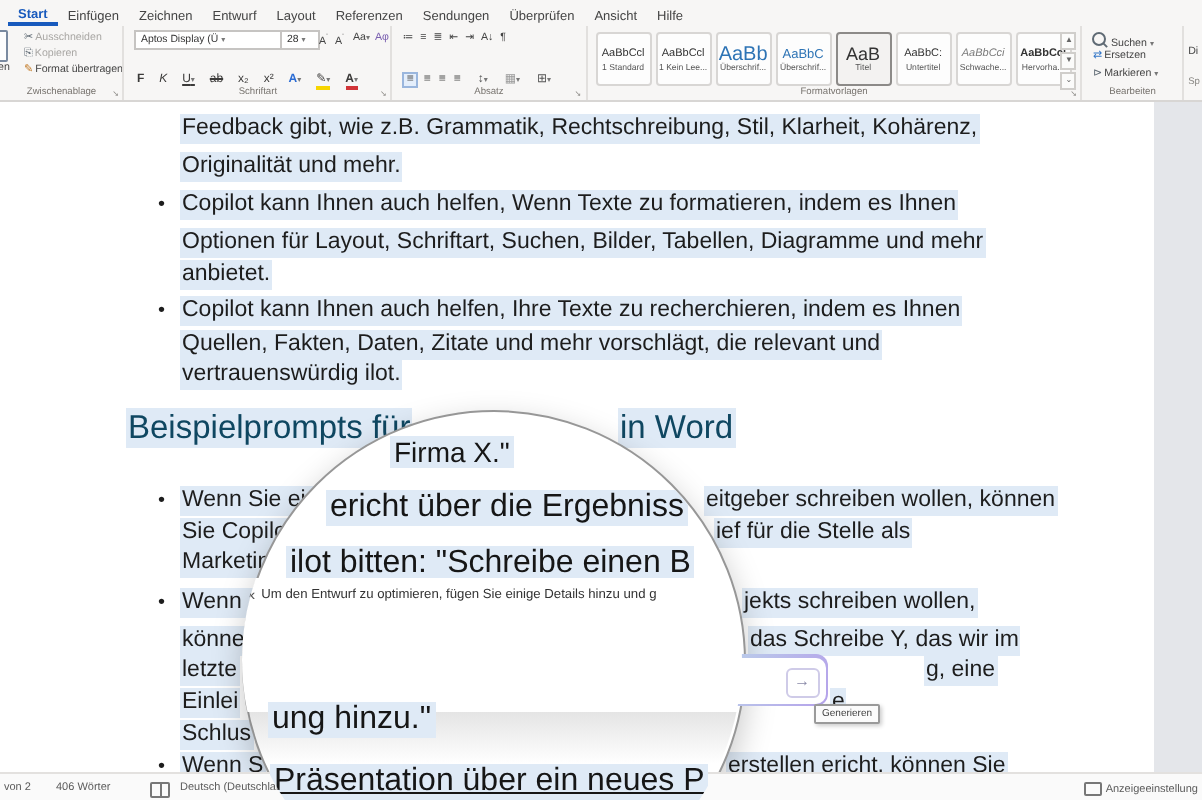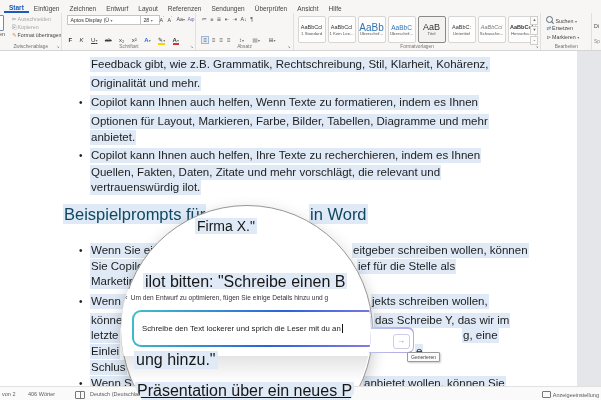--- a/index.html
+++ b/index.html
@@ -227,21 +227,21 @@
           <span class="dseg" style="left: 90px;">Feedback gibt, wie z.B. Grammatik, Rechtschreibung, Stil, Klarheit, Kohärenz,</span>
         </div>
         <div class="dline" style="top: 25px; left: 0px;">
           <span class="dseg" style="left: 90px;">Originalität und mehr.</span>
         </div>
         <div class="dline" style="top: 44px; left: 0px;">
           <span class="bullet" style="left: 79px;">•</span>
           <span class="dseg" style="left: 90px;">Copilot kann Ihnen auch helfen, Wenn Texte zu formatieren, indem es Ihnen</span>
         </div>
         <div class="dline" style="top: 63px; left: 0px;">
-          <span class="dseg" style="left: 90px;">Optionen für Layout, Markieren, Farbe, Bilder, Tabellen, Diagramme und mehr</span>
+          <span class="dseg" style="left: 90px;">Optionen für Layout, Schriftart, Suchen, Bilder, Tabellen, Diagramme und mehr</span>
         </div>
         <div class="dline" style="top: 79px; left: 0px;">
           <span class="dseg" style="left: 90px;">anbietet.</span>
         </div>
         <div class="dline" style="top: 97px; left: 0px;">
           <span class="bullet" style="left: 79px;">•</span>
           <span class="dseg" style="left: 90px;">Copilot kann Ihnen auch helfen, Ihre Texte zu recherchieren, indem es Ihnen</span>
         </div>
         <div class="dline" style="top: 114px; left: 0px;">
           <span class="dseg" style="left: 90px;">Quellen, Fakten, Daten, Zitate und mehr vorschlägt, die relevant und</span>
@@ -277,21 +277,21 @@
         <div class="dline" style="top: 293px; left: 0px;">
           <span class="dseg" style="left: 90px;">Einlei</span>
           <span class="dseg" style="left: 415px;">e</span>
         </div>
         <div class="dline" style="top: 309px; left: 0px;">
           <span class="dseg" style="left: 90px;">Schlus</span>
         </div>
         <div class="dline" style="top: 325px; left: 0px;">
           <span class="bullet" style="left: 79px;">•</span>
           <span class="dseg" style="left: 90px;">Wenn S</span>
-          <span class="dseg" style="left: 363px;">anbietet wollen, können Sie</span>
+          <span class="dseg" style="left: 363px;">erstellen ericht, können Sie</span>
         </div>
       </div>
   </div>
 
   <div class="lens-bg"></div>
 
   <div class="frag">
     <div class="fraginner">
       <div class="sendbtn">→</div>
     </div>
@@ -305,30 +305,26 @@
     <span class="sitem" style="left:90px">Deutsch (Deutschland)</span>
     <span class="sitem" style="left:162px">Textvorhers</span>
     <span class="sright">
         <span class="monicon"></span>
         <span>Anzeigeeinstellung</span>
       </span>
   </div>
 
   <div class="lens-content">
     <div class="magtext m-firma">Firma X."</div>
+    <div class="magtext m-ericht">ericht über die Ergebniss</div>
     <div class="magtext m-ilot">ilot bitten: "Schreibe einen B</div>
     <div class="panel">
       <div class="hintrow">
         <span class="backchev">‹</span>
         <span class="hint">Um den Entwurf zu optimieren, fügen Sie einige Details hinzu und g</span>
       </div>
-      <div class="inputwrap">
-        <div class="inputinner">
-          <span class="inputtext"><span>Schreibe den Text lockerer und sprich die Leser mit du an</span><span class="cursor"></span></span>
-        </div>
-      </div>
     </div>
     <div class="panel-shadow"></div>
     <div class="magtext m-ung">ung hinzu."</div>
     <div class="magtext m-praes">Präsentation über ein neues P</div>
   </div>
 
 </div>
 
 </body></html>

